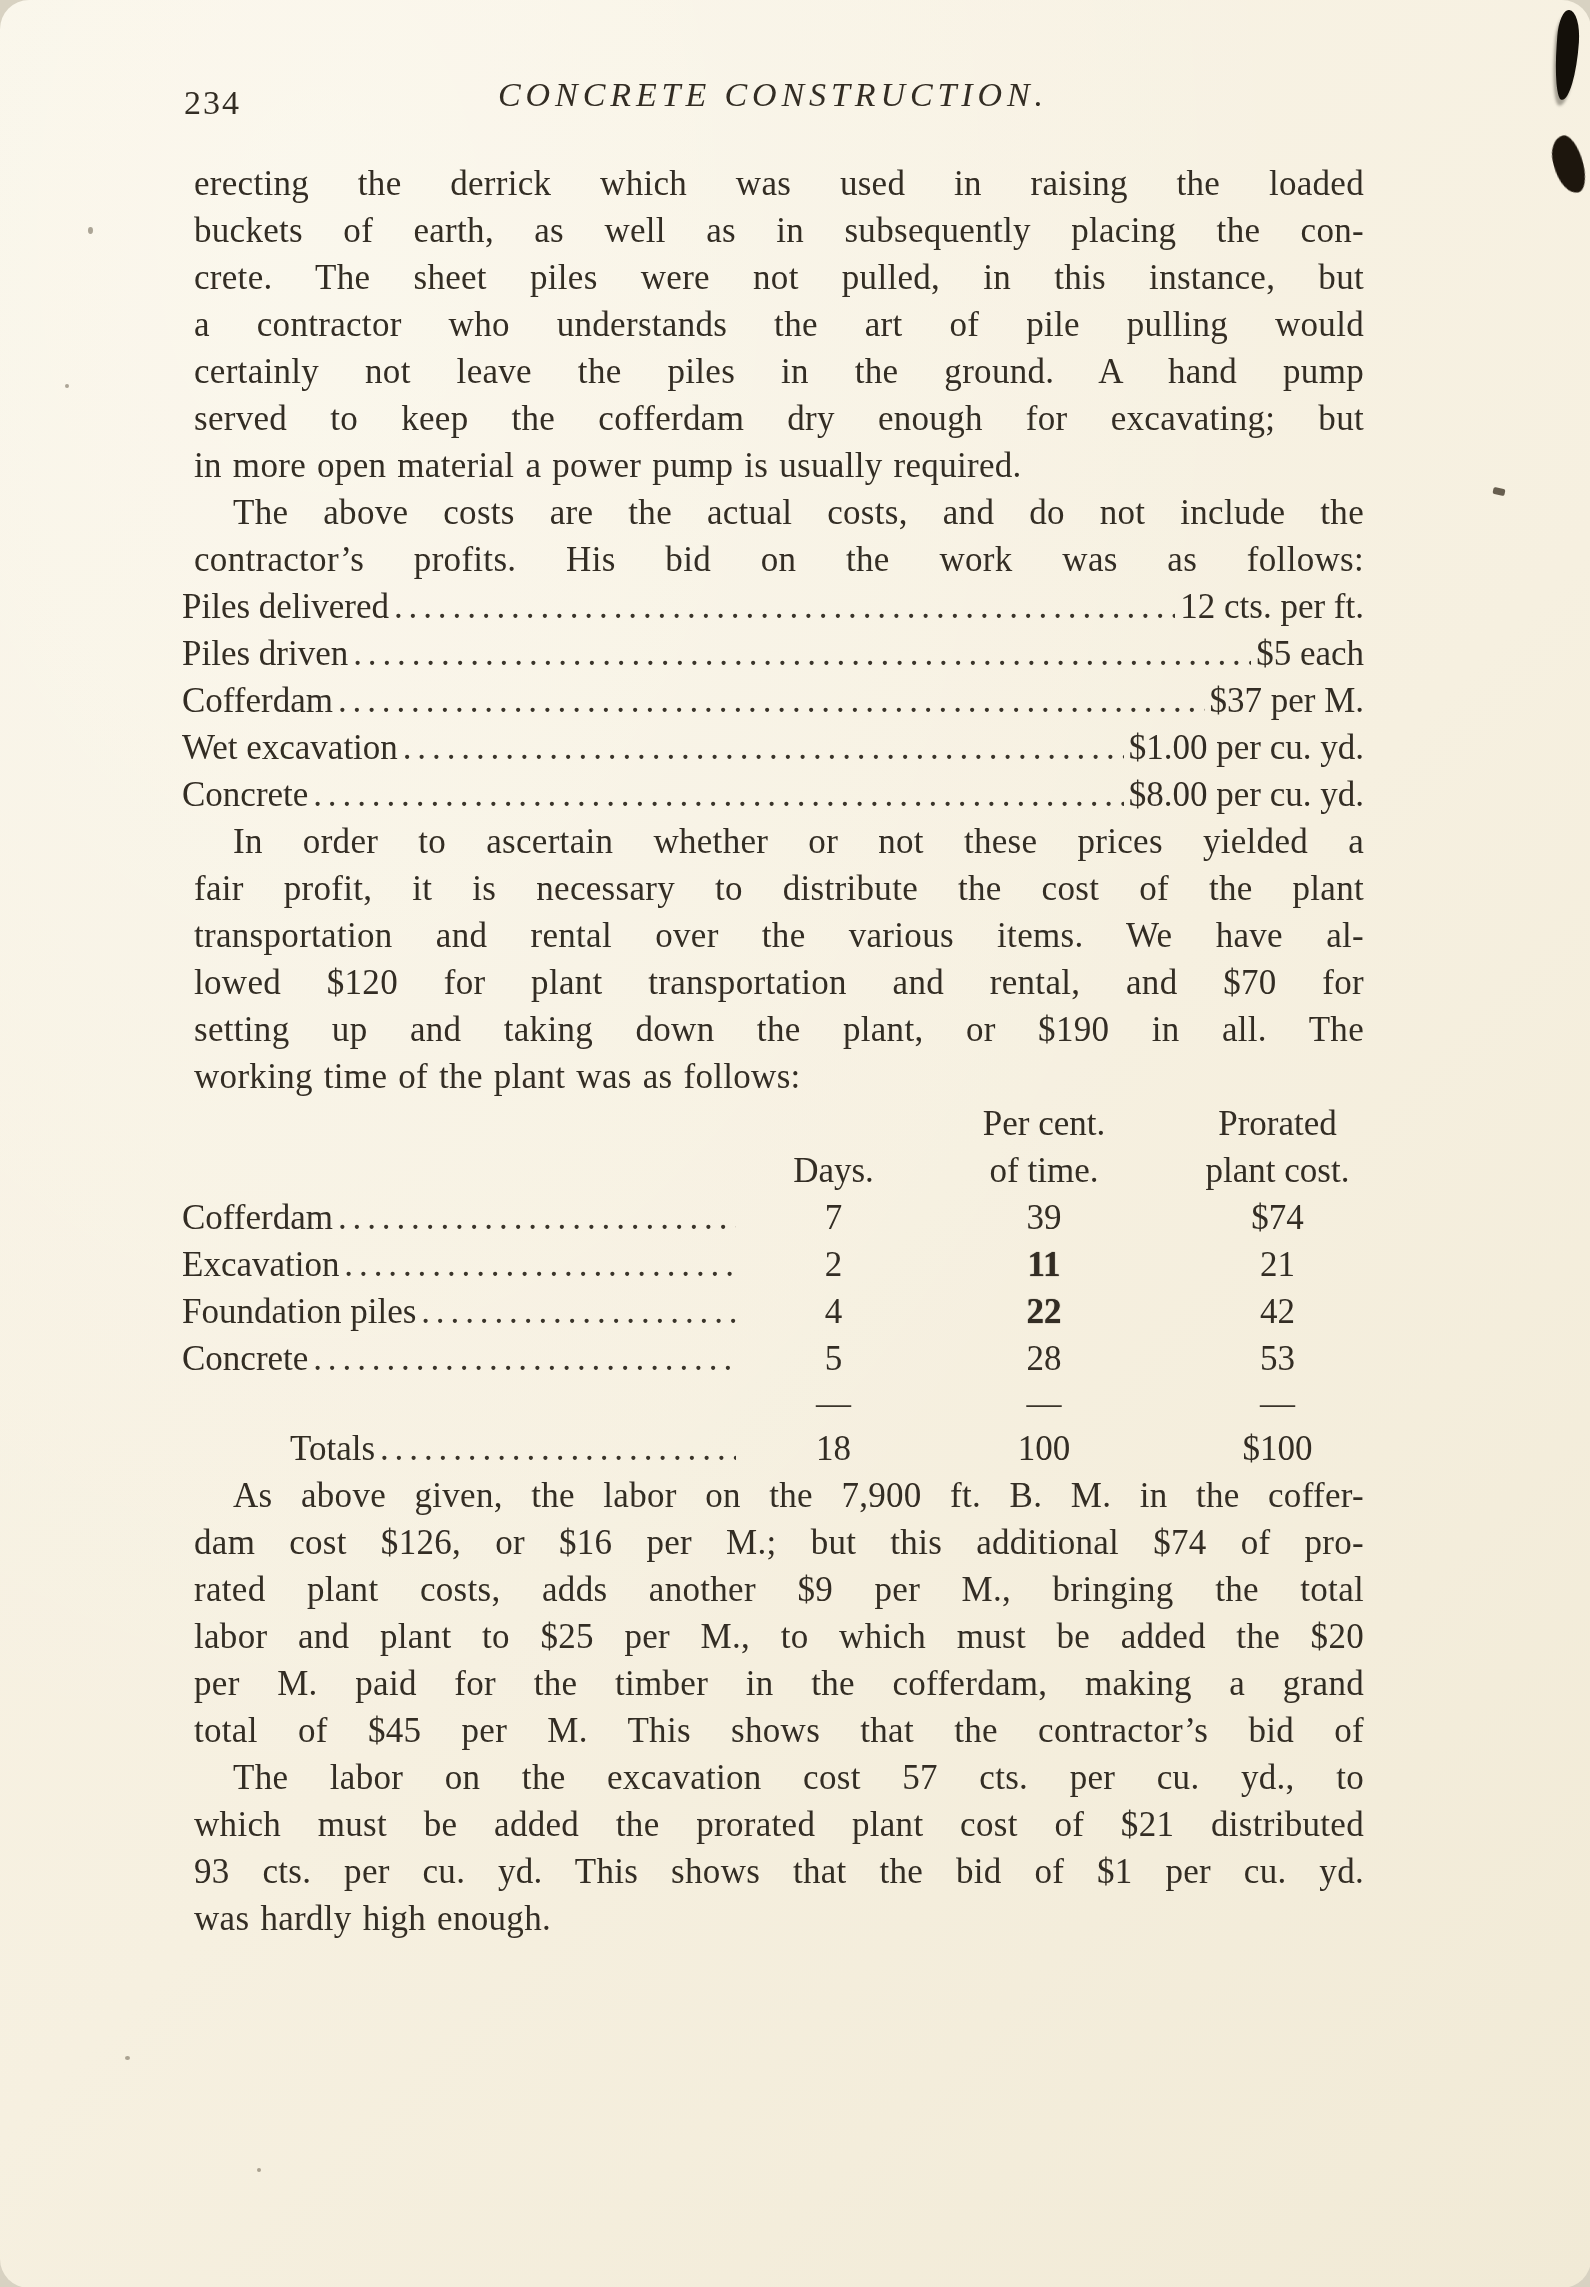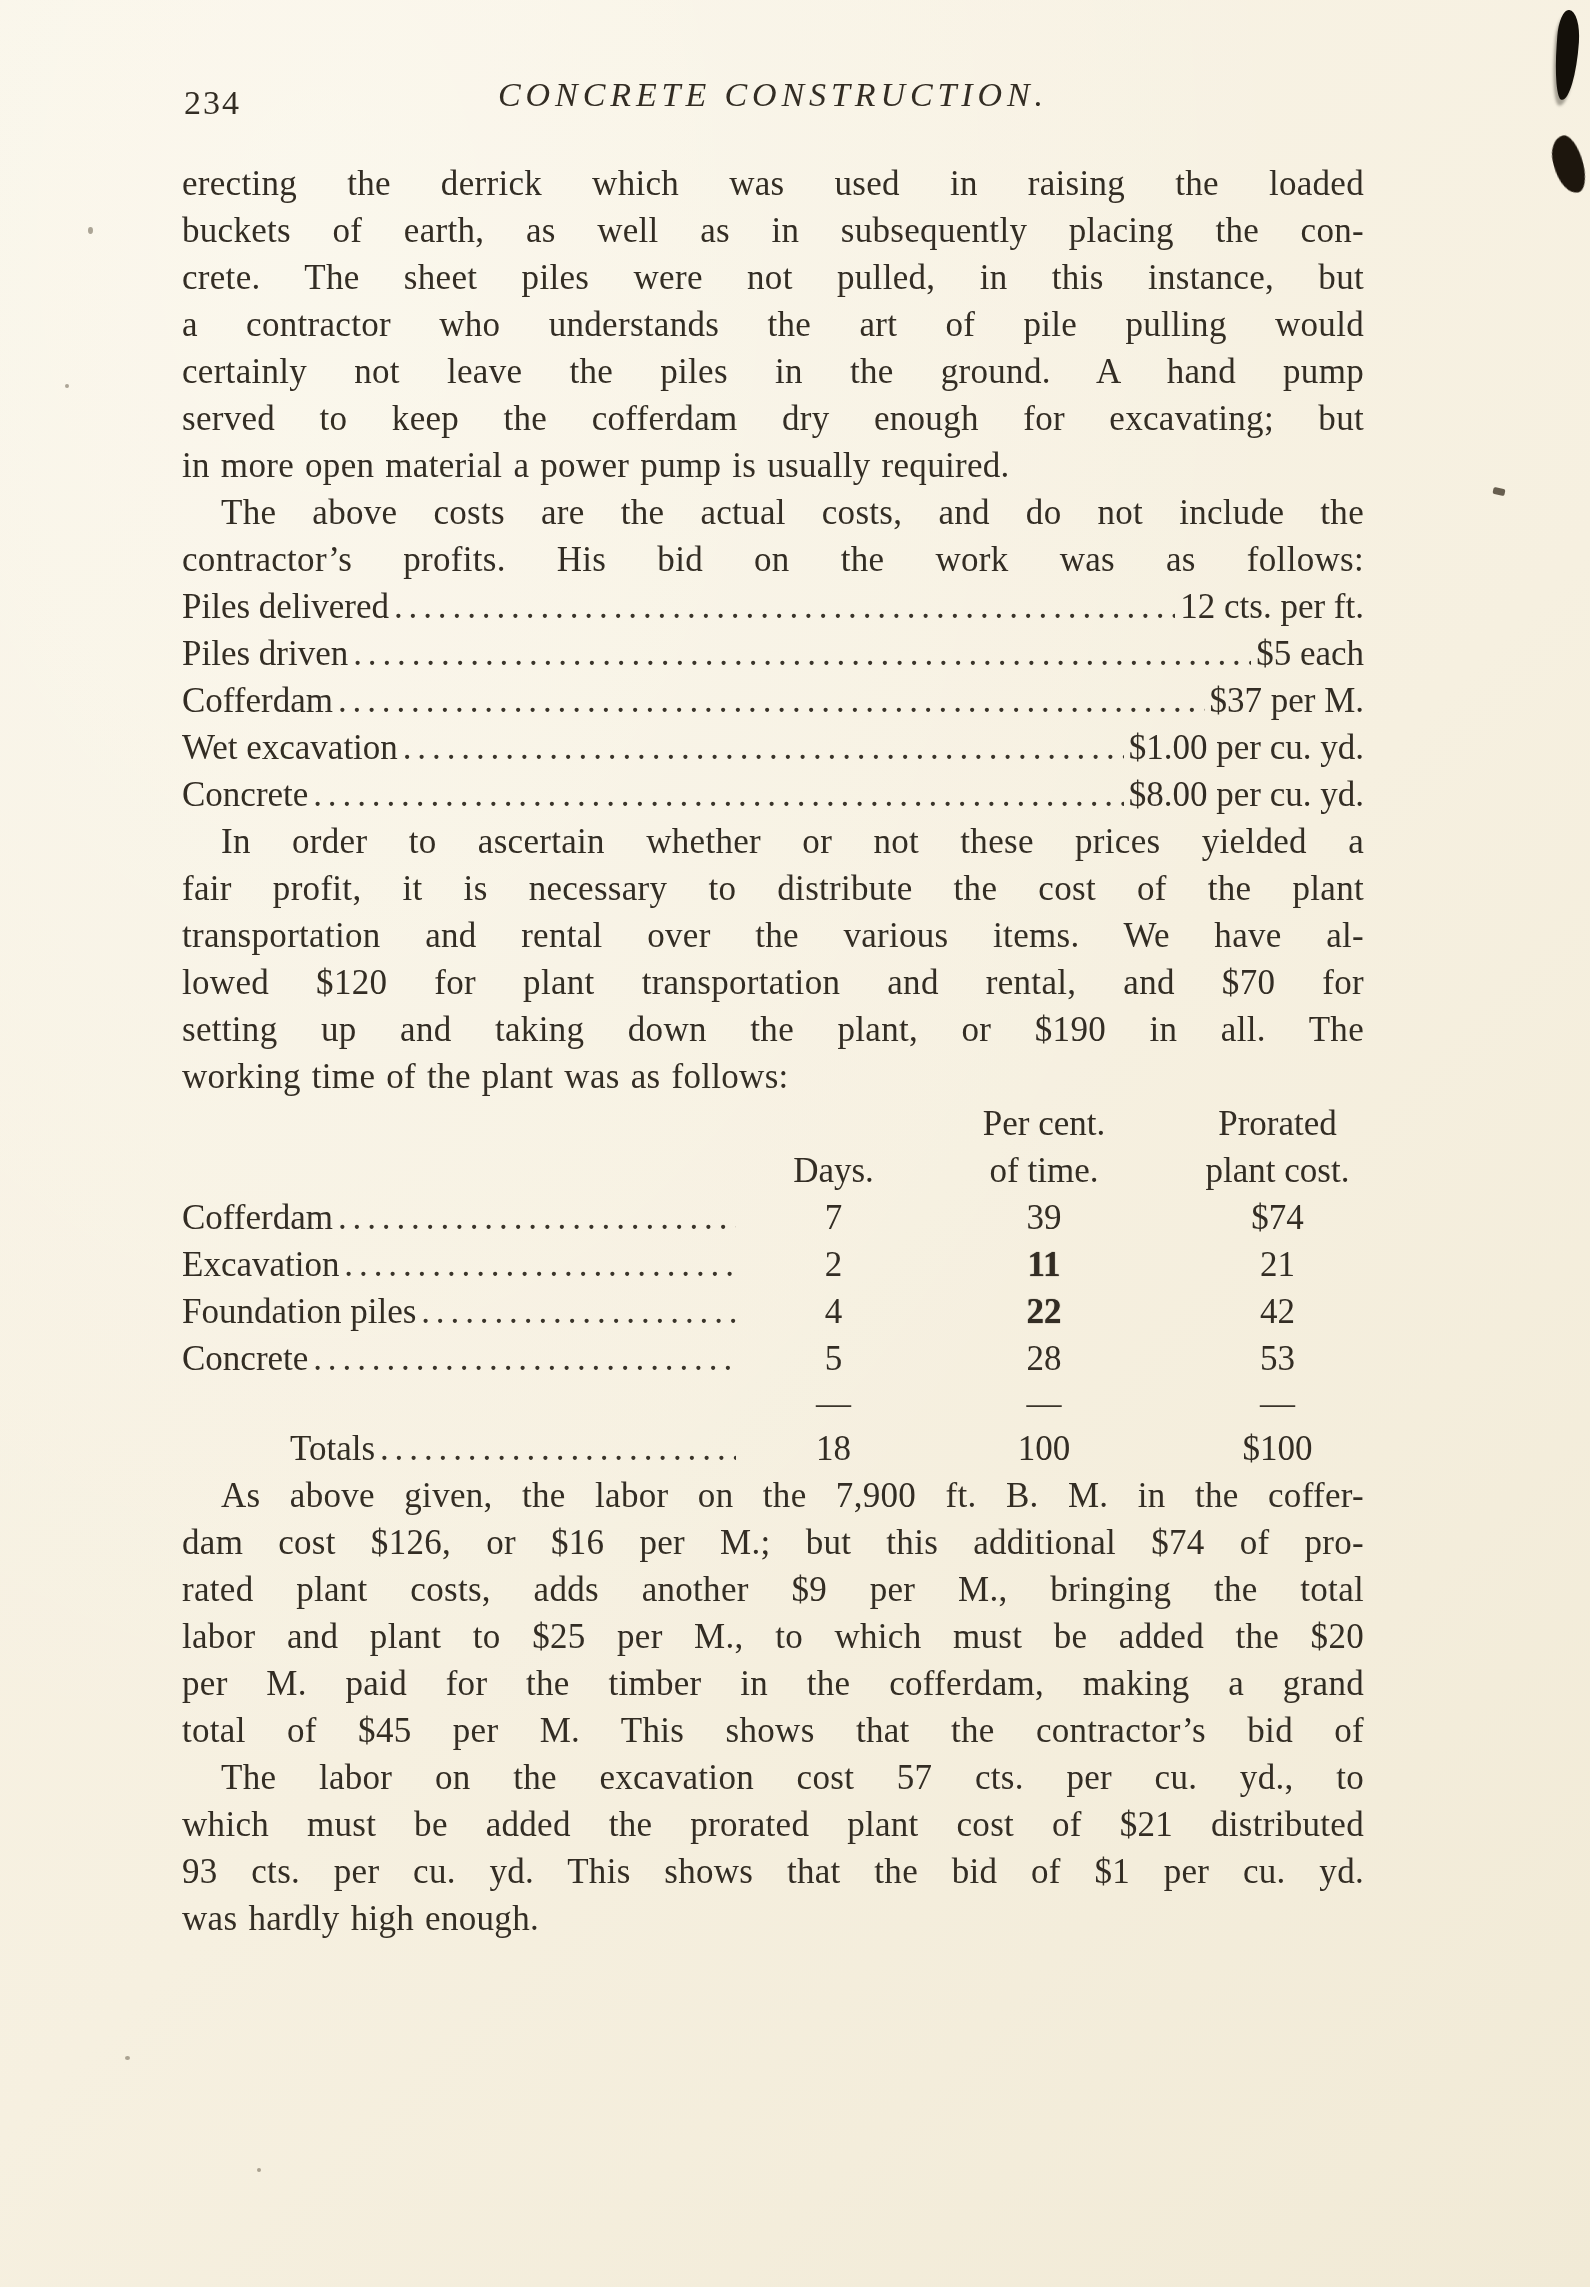--- a/index.html
+++ b/index.html
@@ -9,30 +9,31 @@
     position:relative;
     width:1591px; height:2288px;
     margin:0 auto;
     background:
       radial-gradient(ellipse at 20% 10%, rgba(255,255,250,0.35), rgba(0,0,0,0) 55%),
       linear-gradient(135deg, #f9f4e7 0%, #f6f0e0 55%, #f1ead6 100%);
     color:#332d24;
     font-family:"Liberation Serif","DejaVu Serif",serif;
     font-size:35px;
     overflow:hidden;
+    border-radius:29px;
   }
   .content { position:absolute; left:182px; top:76px; width:1182px; }
 
   
   .page-header { position:relative; height:51px; margin-bottom:33px; }
   .page-number { position:absolute; left:2px; top:7.8px; font-size:34px; letter-spacing:2px; }
   .running-title { display:block; text-align:center; font-style:italic; font-size:34px; letter-spacing:4.9px; }
 
   
-  .line { line-height:47px; min-height:47px; letter-spacing:0.3px; word-spacing:2px; }
+  .line { line-height:47px; min-height:47px; letter-spacing:0.3px; word-spacing:2px;margin-left:12px; }
   .justify { text-align:justify; text-align-last:justify; }
   .indent { text-indent:39px; }
 
   
   .bid-row { display:flex; align-items:baseline; line-height:47px; }
   .bid-item { white-space:nowrap; }
   .bid-price { white-space:nowrap; }
   .leader { flex:1 1 auto; overflow:hidden; white-space:nowrap; margin:0 4.9px; letter-spacing:5.9px; color:#3a342a; }
   .leader::before { content:"......................................................................................................................................."; }
 

